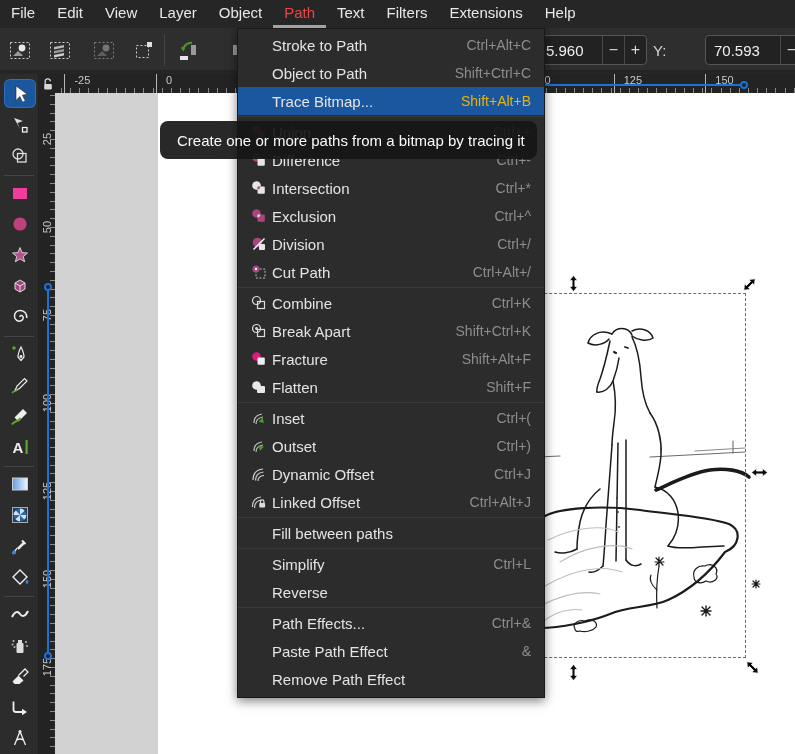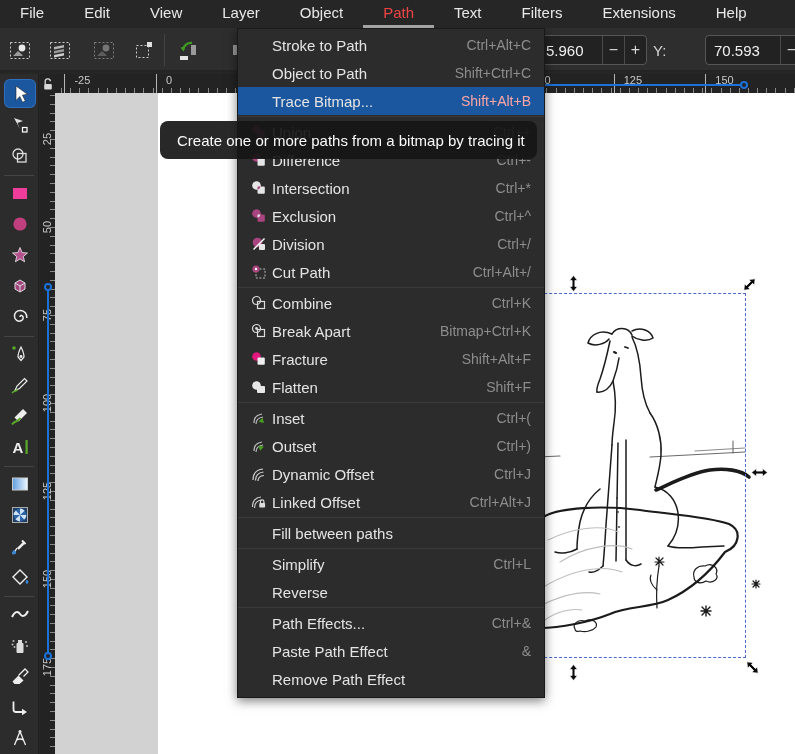--- a/index.html
+++ b/index.html
@@ -1,21 +1,21 @@
 <!DOCTYPE html>
 <html><head>
 <meta charset="utf-8">
 <style>
   html,body{margin:0;padding:0;background:#1e1e1e;}
   *{box-sizing:border-box;font-family:"Liberation Sans","DejaVu Sans",sans-serif;}
   .app{position:relative;width:795px;height:754px;background:#262626;overflow:hidden;}
 
   
   .menubar{position:absolute;left:0;top:0;width:795px;height:28px;background:#262626;display:flex;align-items:stretch;z-index:40;}
-  .mb-item{color:#e8e8e8;font-size:15px;line-height:25px;padding:0 20px;cursor:default;border-bottom:3px solid transparent;}
+  .mb-item{color:#e8e8e8;font-size:15px;line-height:25px;padding:0 11px;cursor:default;border-bottom:3px solid transparent;}
   .mb-item.active{color:#ef4444;border-bottom:3px solid #a3a3a3;}
 
   
   .toolbar{position:absolute;left:0;top:28px;width:795px;height:44px;background:#2e2e2e;border-bottom:2px solid #242424;z-index:15;}
   .tb-btn{position:absolute;top:8px;width:28px;height:28px;display:flex;align-items:center;justify-content:center;border-radius:4px;}
   .tb-sep{position:absolute;top:6px;width:1px;height:32px;background:#444;}
   .spin{position:absolute;top:7px;height:30px;background:#222;border:1px solid #565656;border-radius:4px;color:#f0f0f0;font-size:15px;display:flex;align-items:center;}
   .spin .val{flex:1;padding-left:8px;}
   .spin .bt{width:22px;text-align:center;color:#d8d8d8;border-left:1px solid #4a4a4a;font-size:16px;line-height:28px;}
   .axis-label{position:absolute;top:14px;color:#d5d5d5;font-size:15px;}
@@ -49,21 +49,21 @@
   .handle{position:absolute;z-index:4;width:17px;height:17px;}
   .drawing{position:absolute;z-index:2;}
 
   
   .menu{position:absolute;left:237px;top:28px;width:308px;background:#2c2c2c;border:1px solid #191919;box-shadow:0 3px 10px rgba(0,0,0,.5);z-index:20;padding:2px 0 4px 0;}
   .mi{position:relative;height:28px;display:flex;align-items:center;color:#e4e4e4;font-size:15px;}
   .mi.hl{background:#1b579f;}
   .mic{width:26px;margin-left:8px;display:flex;align-items:center;justify-content:center;}
   .mil{flex:1;}
   .mis{color:#8d8d8d;font-size:14px;padding-right:13px;}
-  .mi.hl .mis{color:#fca5a5;}
+  .mi.hl .mis{color:#eab308;}
   .msep{height:1px;background:#1f1f1f;margin:1px 0;border-bottom:1px solid #3a3a3a;}
 
   
   .tooltip{position:absolute;left:160px;top:121px;width:377px;height:38px;background:rgba(22,22,22,0.92);
     border-radius:8px;z-index:30;color:#fafafa;font-size:15px;display:flex;align-items:center;padding-left:17px;}
 </style>
 </head>
 <body>
 
 <div class="app">
@@ -490,21 +490,21 @@
       </div>
       <div class="mi">
         <span class="mic">
           <svg width="16" height="16">
             <circle cx="5.5" cy="5.5" r="4" fill="none" stroke="#ddd" stroke-width="1.2"></circle>
             <rect x="6.5" y="6.5" width="7" height="7" fill="none" stroke="#ddd" stroke-width="1.2"></rect>
             <circle cx="5.5" cy="5.5" r="1.4" fill="#ddd"></circle>
           </svg>
         </span>
         <span class="mil">Break Apart</span>
-        <span class="mis">Bitmap+Ctrl+K</span>
+        <span class="mis">Shift+Ctrl+K</span>
       </div>
       <div class="mi">
         <span class="mic">
           <svg width="16" height="16">
             <circle cx="5.5" cy="5.5" r="4.3" fill="#e3187e"></circle>
             <rect x="6.5" y="6.5" width="7.3" height="7.3" rx="1" fill="#efefef"></rect>
           </svg>
         </span>
         <span class="mil">Fracture</span>
         <span class="mis">Shift+Alt+F</span>

